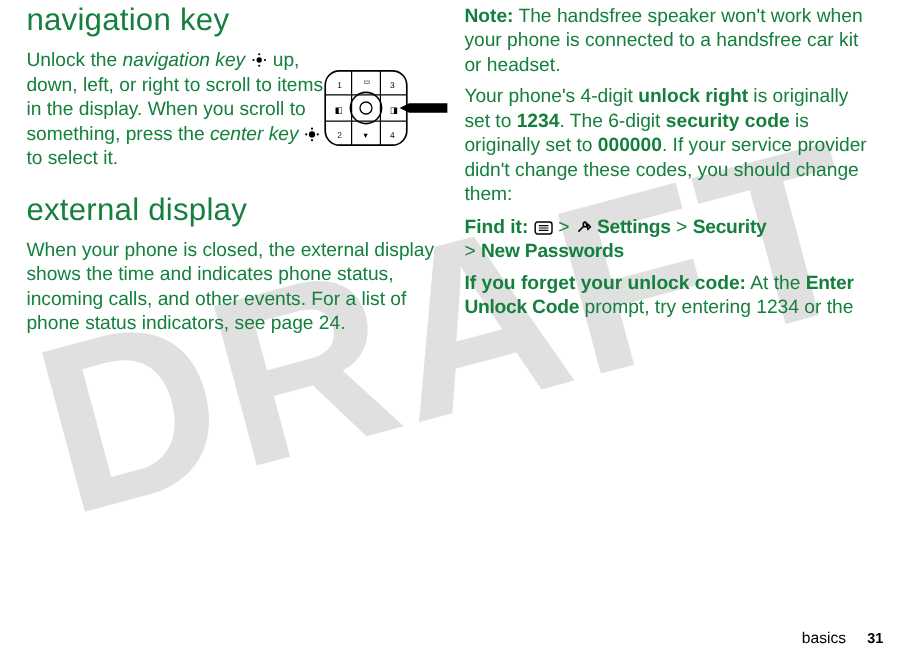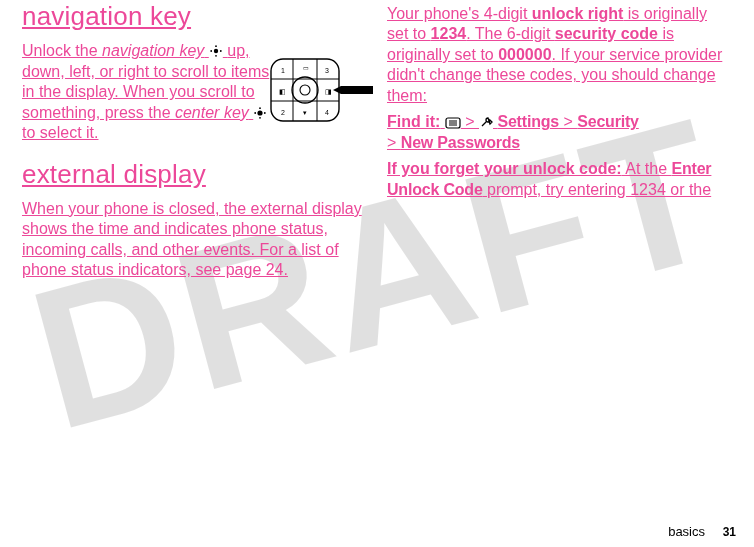--- a/index.html
+++ b/index.html
@@ -31,22 +31,21 @@
     display: flex;
     width: 100%;
     height: 100%;
     padding: 0 12px;
   }
   .col {
     width: 50%;
     padding: 0 10px;
     font-size: 16px;
     line-height: 1.28;
-    color: #ec4899;
-    text-decoration: underline;
+    color: #15803d;
   }
   .col-left { padding-top: 0; }
   .col-right { padding-top: 4px; }
   h2 {
     font-size: 26px;
     font-weight: 400;
     margin: 14px 0 8px 0;
     letter-spacing: 0.2px;
   }
   .col-left h2:first-child { margin-top: 0; }
@@ -129,20 +128,23 @@
         </svg>
       </div>
     </div>
 
     <h2>external display</h2>
     <p>When your phone is closed, the external display shows the time and indicates phone status, incoming calls, and other events. For a list of phone status indicators, see page 24.</p>
 
   </div>
 
   <div class="col col-right">
+    <p>
+      <span class="bold">Note:</span><span> The handsfree speaker won't work when your phone is connected to a handsfree car kit or headset.</span>
+    </p>
 
     <p>
       <span>Your phone's 4-digit </span><span class="bold">unlock right</span><span> is originally set to </span><span class="bold">1234</span><span>. The 6-digit </span><span class="bold">security code</span><span> is originally set to </span><span class="bold">000000</span><span>. If your service provider didn't change these codes, you should change them:</span>
     </p>
 
     <p>
       <span class="bold">Find it:</span>
       <span class="small-key">
         <svg width="16" height="12" viewBox="0 0 16 12">
             <rect x="1" y="1" width="14" height="10" rx="2" fill="none" stroke="#000" stroke-width="1.2"></rect>

